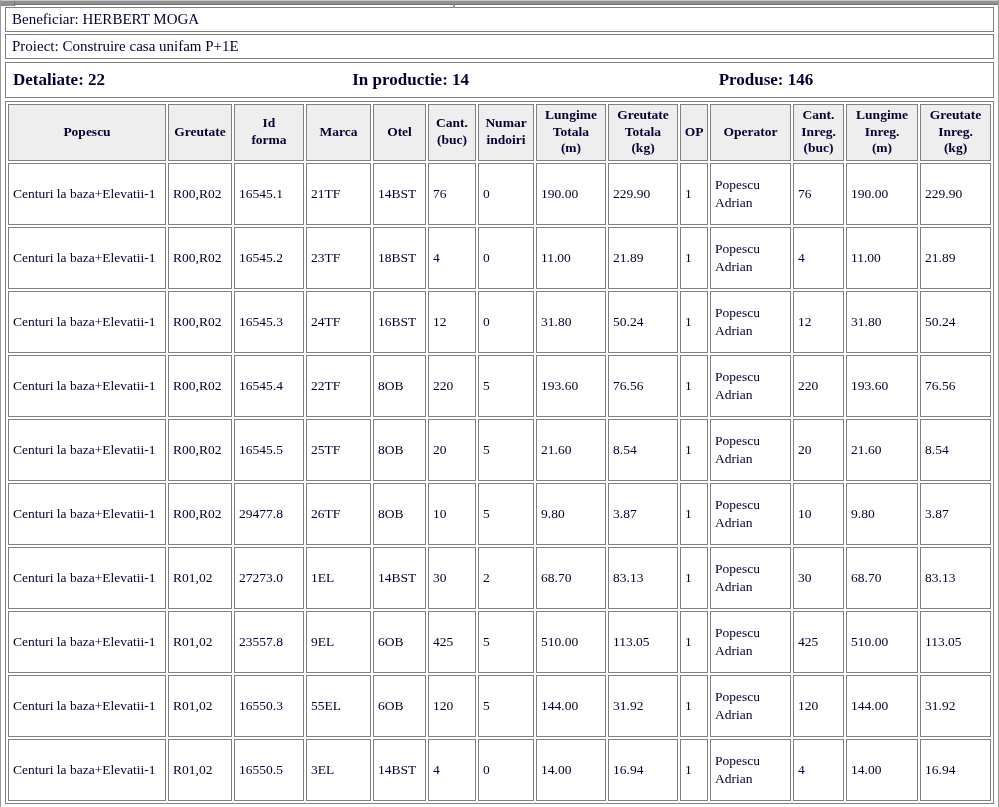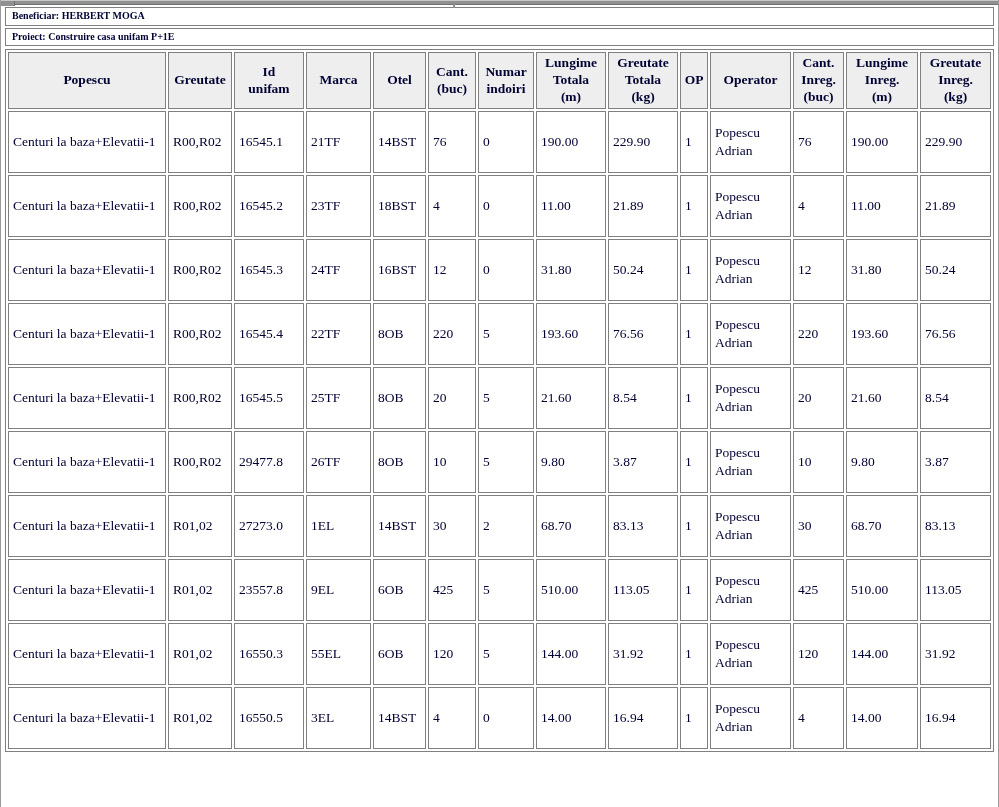--- a/index.html
+++ b/index.html
@@ -25,21 +25,21 @@
   .top-frag{
     position:absolute;left:0;top:0;width:13px;height:5px;background:var(--bar);
     border-right:1px solid #707070;
   }
   .top-tick{
     position:absolute;top:3px;width:2px;height:4px;background:var(--bar);
   }
   .tick-mid{left:452px;}
   .info-box{
     border:1px solid var(--border);margin-top:2px;padding:2px 6px;
-    font-weight:bold;font-size:10px;line-height:1.25;background:#ffffff;
+    font-weight:normal;font-size:15px;line-height:1.25;background:#ffffff;
   }
   .summary-box{
     border:1px solid var(--border);margin-top:3px;height:34px;
     display:flex;align-items:center;background:#ffffff;
     font-weight:bold;font-size:17px;
   }
   .summary-cell-1{width:28%;padding-left:7px;box-sizing:border-box;}
   .summary-cell-2{width:26%;text-align:center;}
   .summary-cell-3{width:46%;text-align:center;}
   table.report{
@@ -69,20 +69,25 @@
   </div>
 
   <div class="info-box">
     <span>Beneficiar: HERBERT MOGA</span>
   </div>
 
   <div class="info-box">
     <span>Proiect: Construire casa unifam P+1E</span>
   </div>
 
+  <div class="summary-box">
+    <div class="summary-cell-1">Detaliate: 22</div>
+    <div class="summary-cell-2">In productie: 14</div>
+    <div class="summary-cell-3">Produse: 146</div>
+  </div>
 
   <table class="report">
     <colgroup>
       <col style="width:158px">
         <col style="width:64px">
         <col style="width:70px">
       <col style="width:65px">
         <col style="width:53px">
         <col style="width:48px">
       <col style="width:56px">
@@ -92,21 +97,21 @@
         <col style="width:81px">
         <col style="width:51px">
       <col style="width:72px">
         <col style="width:71px">
     </colgroup>
     <thead>
       <tr>
         <th>Popescu</th>
         <th>Greutate</th>
         <th>Id
-unifam</th>
+forma</th>
         <th>Marca</th>
         <th>Otel</th>
         <th>Cant.
 (buc)</th>
         <th>Numar
 indoiri</th>
         <th>Lungime
 Totala
 (m)</th>
         <th>Greutate

